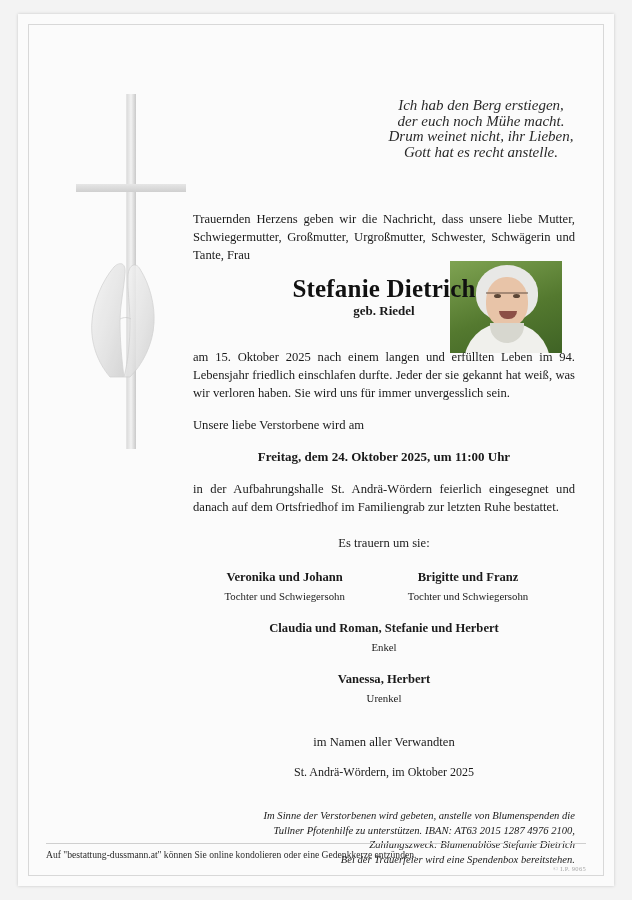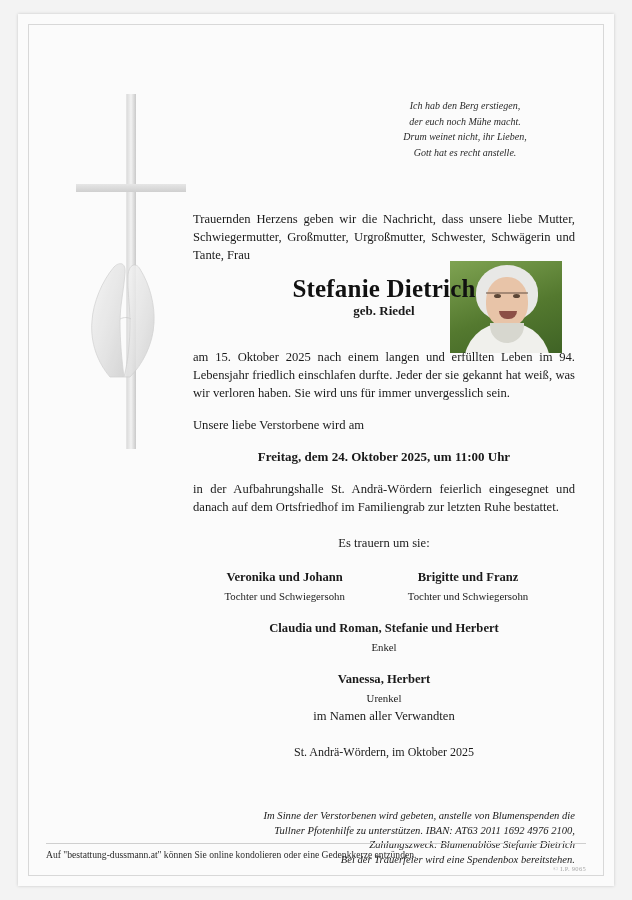--- a/index.html
+++ b/index.html
@@ -74,26 +74,26 @@
     left: 22px;
     top: 175px;
     width: 78px;
     height: 120px;
     opacity: 0.85;
   }
 
   
   .verse {
     position: absolute;
-    left: 324px;
+    left: 340px;
     top: 84px;
     width: 246px;
     text-align: center;
     font-style: italic;
-    font-size: 10px;
+    font-size: 15px;
     line-height: 15.5px;
     color: #2a2a2a;
   }
 
   
   .portrait {
     position: absolute;
     left: 432px;
     top: 247px;
     width: 112px;
@@ -231,25 +231,26 @@
     font-size: 10.8px;
     margin-top: 1px;
   }
   .fam-single {
     text-align: center;
     margin-top: 14px;
   }
 
   .verwandten {
     text-align: center;
+    margin-top: 26px;
     font-size: 12.6px;
   }
   .place-date {
     text-align: center;
-    margin-top: 18px;
+    margin-top: 12px;
     font-size: 12px;
   }
 
   .donation {
     position: absolute;
     left: 175px;
     top: 795px;
     width: 382px;
     text-align: right;
     font-size: 10.6px;
@@ -367,21 +368,21 @@
           <div class="fam-rel">Urenkel</div>
         </div>
       </div>
 
       <div class="verwandten">im Namen aller Verwandten</div>
       <div class="place-date">St. Andrä-Wördern, im Oktober 2025</div>
     </div>
 
     <div class="donation">
       <div>Im Sinne der Verstorbenen wird gebeten, anstelle von Blumenspenden die</div>
-      <div>Tullner Pfotenhilfe zu unterstützen. IBAN: AT63 2011 1692 4976 2100,</div>
+      <div>Tullner Pfotenhilfe zu unterstützen. IBAN: AT63 2015 1287 4976 2100,</div>
       <div>Zahlungszweck: Blumenablöse Stefanie Dietrich</div>
       <div>Bei der Trauerfeier wird eine Spendenbox bereitstehen.</div>
     </div>
 
     <div class="footer">Auf "bestattung-dussmann.at" können Sie online kondolieren oder eine Gedenkkerze entzünden.</div>
     <div class="footer-copy">© I.P. 9065</div>
   </div>
 </div>
 
 </body></html>

